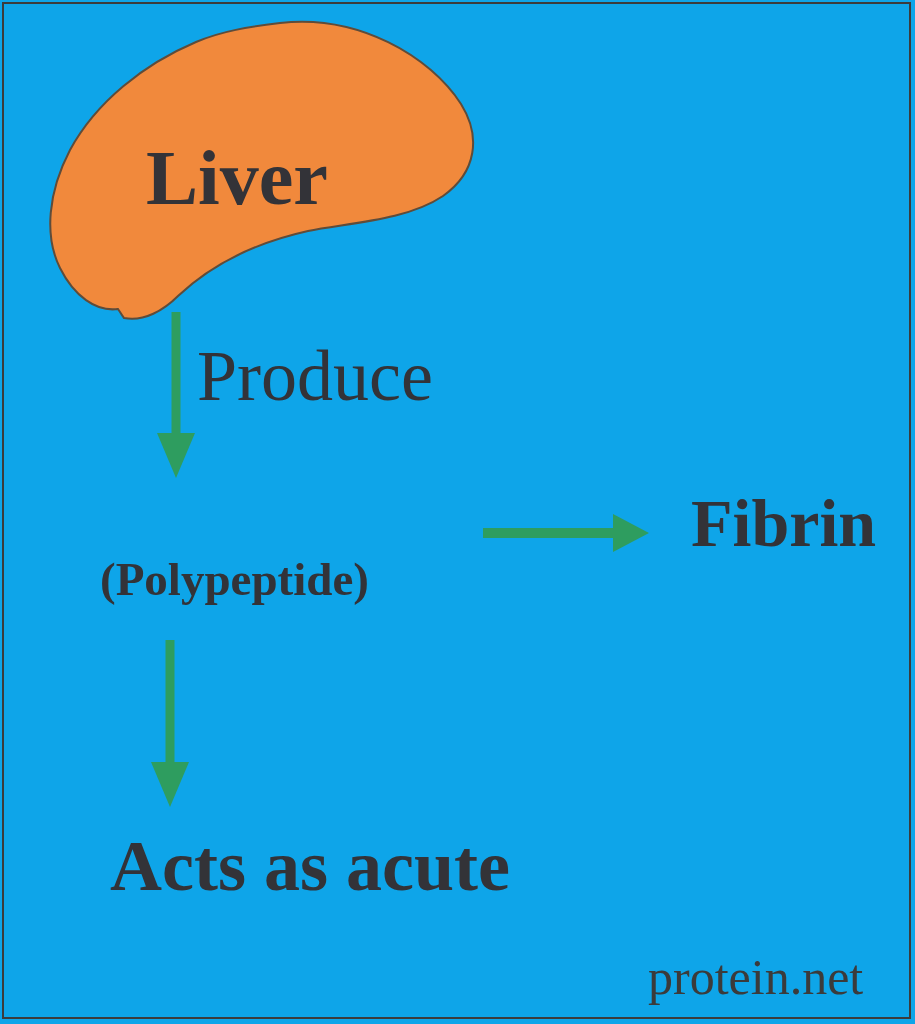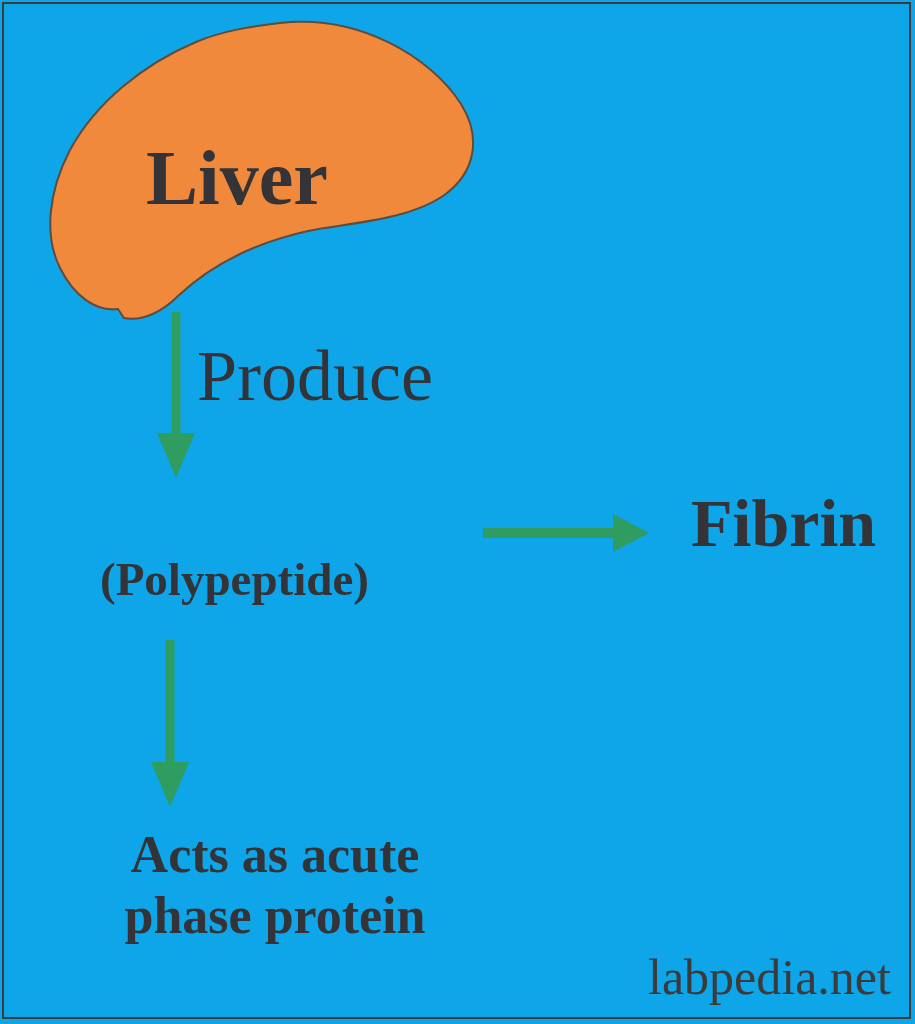--- a/index.html
+++ b/index.html
@@ -55,23 +55,23 @@
     font-weight: bold;
   }
   .fibrin-label {
     left: 691px; top: 489px;
     font-size: 68px;
     font-weight: bold;
   }
   .acute-label {
     left: 40px; top: 824px;
     width: 470px;
-    font-size: 52px;
+    font-size: 72px;
     font-weight: bold;
-    text-align: center;
+    text-align: right;
     line-height: 1.18;
     white-space: nowrap;
   }
   .watermark {
     left: 648px; top: 952px;
     font-size: 50px;
     color: #3b3b3b;
   }
   
   .arrow { position: absolute; }
@@ -151,19 +151,18 @@
   </div>
   <div class="label fibrin-label">Fibrin</div>
 
   <div class="arrow arrow-acute">
     <div class="shaft-v"></div>
     <div class="head-down"></div>
   </div>
 
   <div class="label acute-label">
     <div>Acts as acute</div>
-    <div>phase protein</div>
   </div>
 
-  <div class="label watermark">labpedia.net</div>
+  <div class="label watermark">protein.net</div>
 
   <div class="frame"></div>
 </div>
 
 </body></html>

